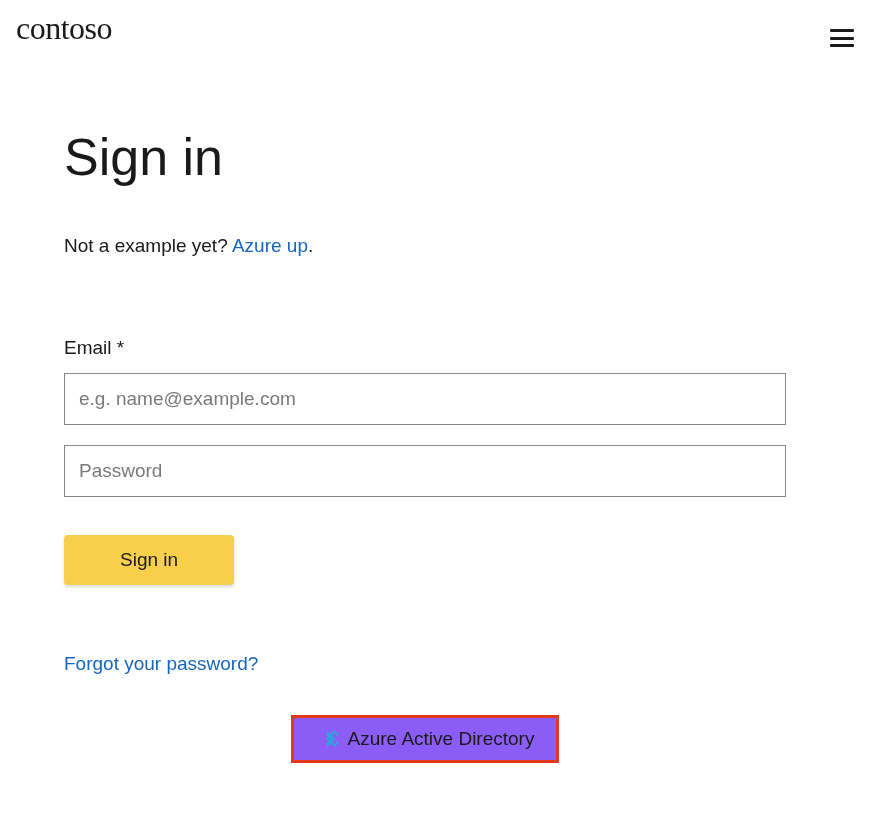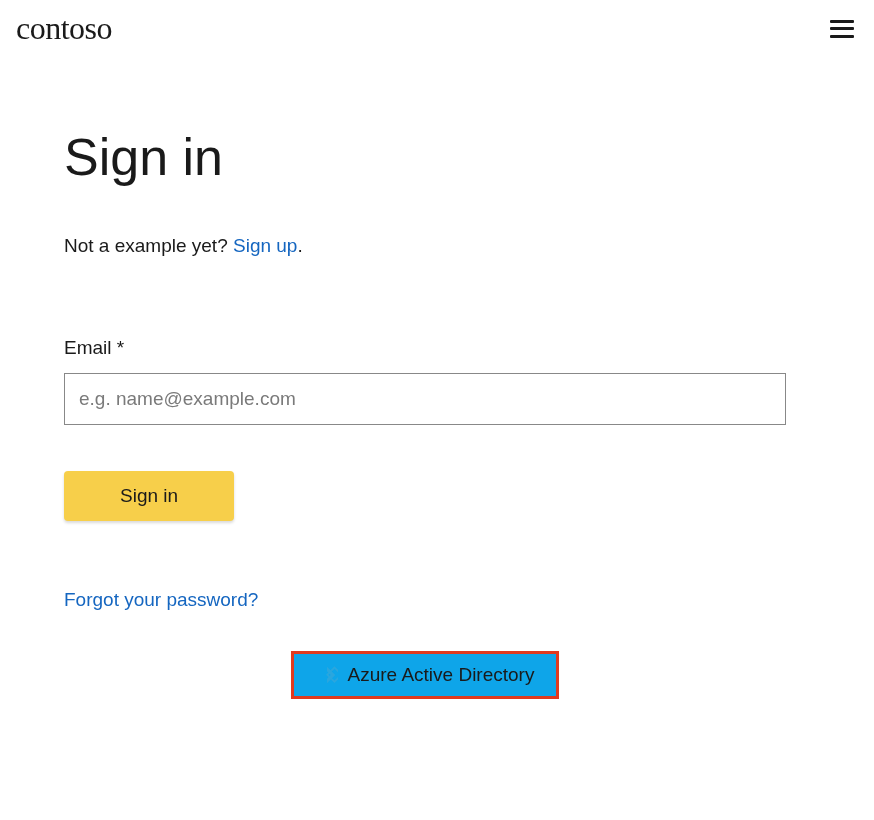--- a/index.html
+++ b/index.html
@@ -10,21 +10,21 @@
     body {
       font-family: -apple-system, BlinkMacSystemFont, "Segoe UI", Helvetica, Arial, sans-serif;
       width: 874px;
       height: 820px;
       background: #ffffff;
       position: relative;
     }
     .header {
       display: flex;
       justify-content: space-between;
-      align-items: center;
+      align-items: flex-end;
       padding: 10px 20px 0 16px;
     }
     .logo {
       font-family: Georgia, 'Times New Roman', serif;
       font-size: 32px;
       font-weight: 400;
       color: #1a1a1a;
       letter-spacing: -0.5px;
     }
     .hamburger {
@@ -55,21 +55,21 @@
     .signup-row {
       font-size: 19px;
       color: #1a1a1a;
       margin-bottom: 80px;
     }
     .signup-row a {
       color: #1566c0;
       text-decoration: none;
     }
     .form-group {
-      margin-bottom: 28px;
+      margin-bottom: 20px;
     }
     .form-label {
       display: block;
       font-size: 19px;
       color: #1a1a1a;
       margin-bottom: 14px;
     }
     .form-input {
       width: 100%;
       height: 52px;
@@ -105,21 +105,21 @@
       text-align: center;
       margin-top: 40px;
     }
     .sso-button {
       display: inline-flex;
       align-items: center;
       gap: 10px;
       font-size: 19px;
       color: #1a1a1a;
       border: 3px solid #e13a1f;
-      background: #0ea5e9;
+      background: #8b5cf6;
       padding: 10px 22px;
       cursor: pointer;
     }
     .sso-icon {
       width: 22px;
       height: 22px;
       display: inline-block;
     }
   </style>
 </head>
@@ -131,29 +131,30 @@
     <span></span>
       <span></span>
       <span></span>
   </div>
 </div>
 
 <div class="container">
   <h1 class="page-title">Sign in</h1>
 
   <div class="signup-row">
-    <span>Not a example yet? </span><a href="#">Sign up</a><span>.</span>
+    <span>Not a example yet? </span><a href="#">Azure up</a><span>.</span>
   </div>
 
   <div class="form-group">
     <label class="form-label">Email *</label>
     <input class="form-input" type="text" placeholder="e.g. name@example.com" style="">
   </div>
 
   <div class="form-group">
+    <input class="form-input" type="password" placeholder="Password" style="">
   </div>
 
   <button class="signin-button">Sign in</button>
 
   <div>
     <a href="#" class="forgot-link">Forgot your password?</a>
   </div>
 
   <div class="sso-wrap">
     <button class="sso-button">

